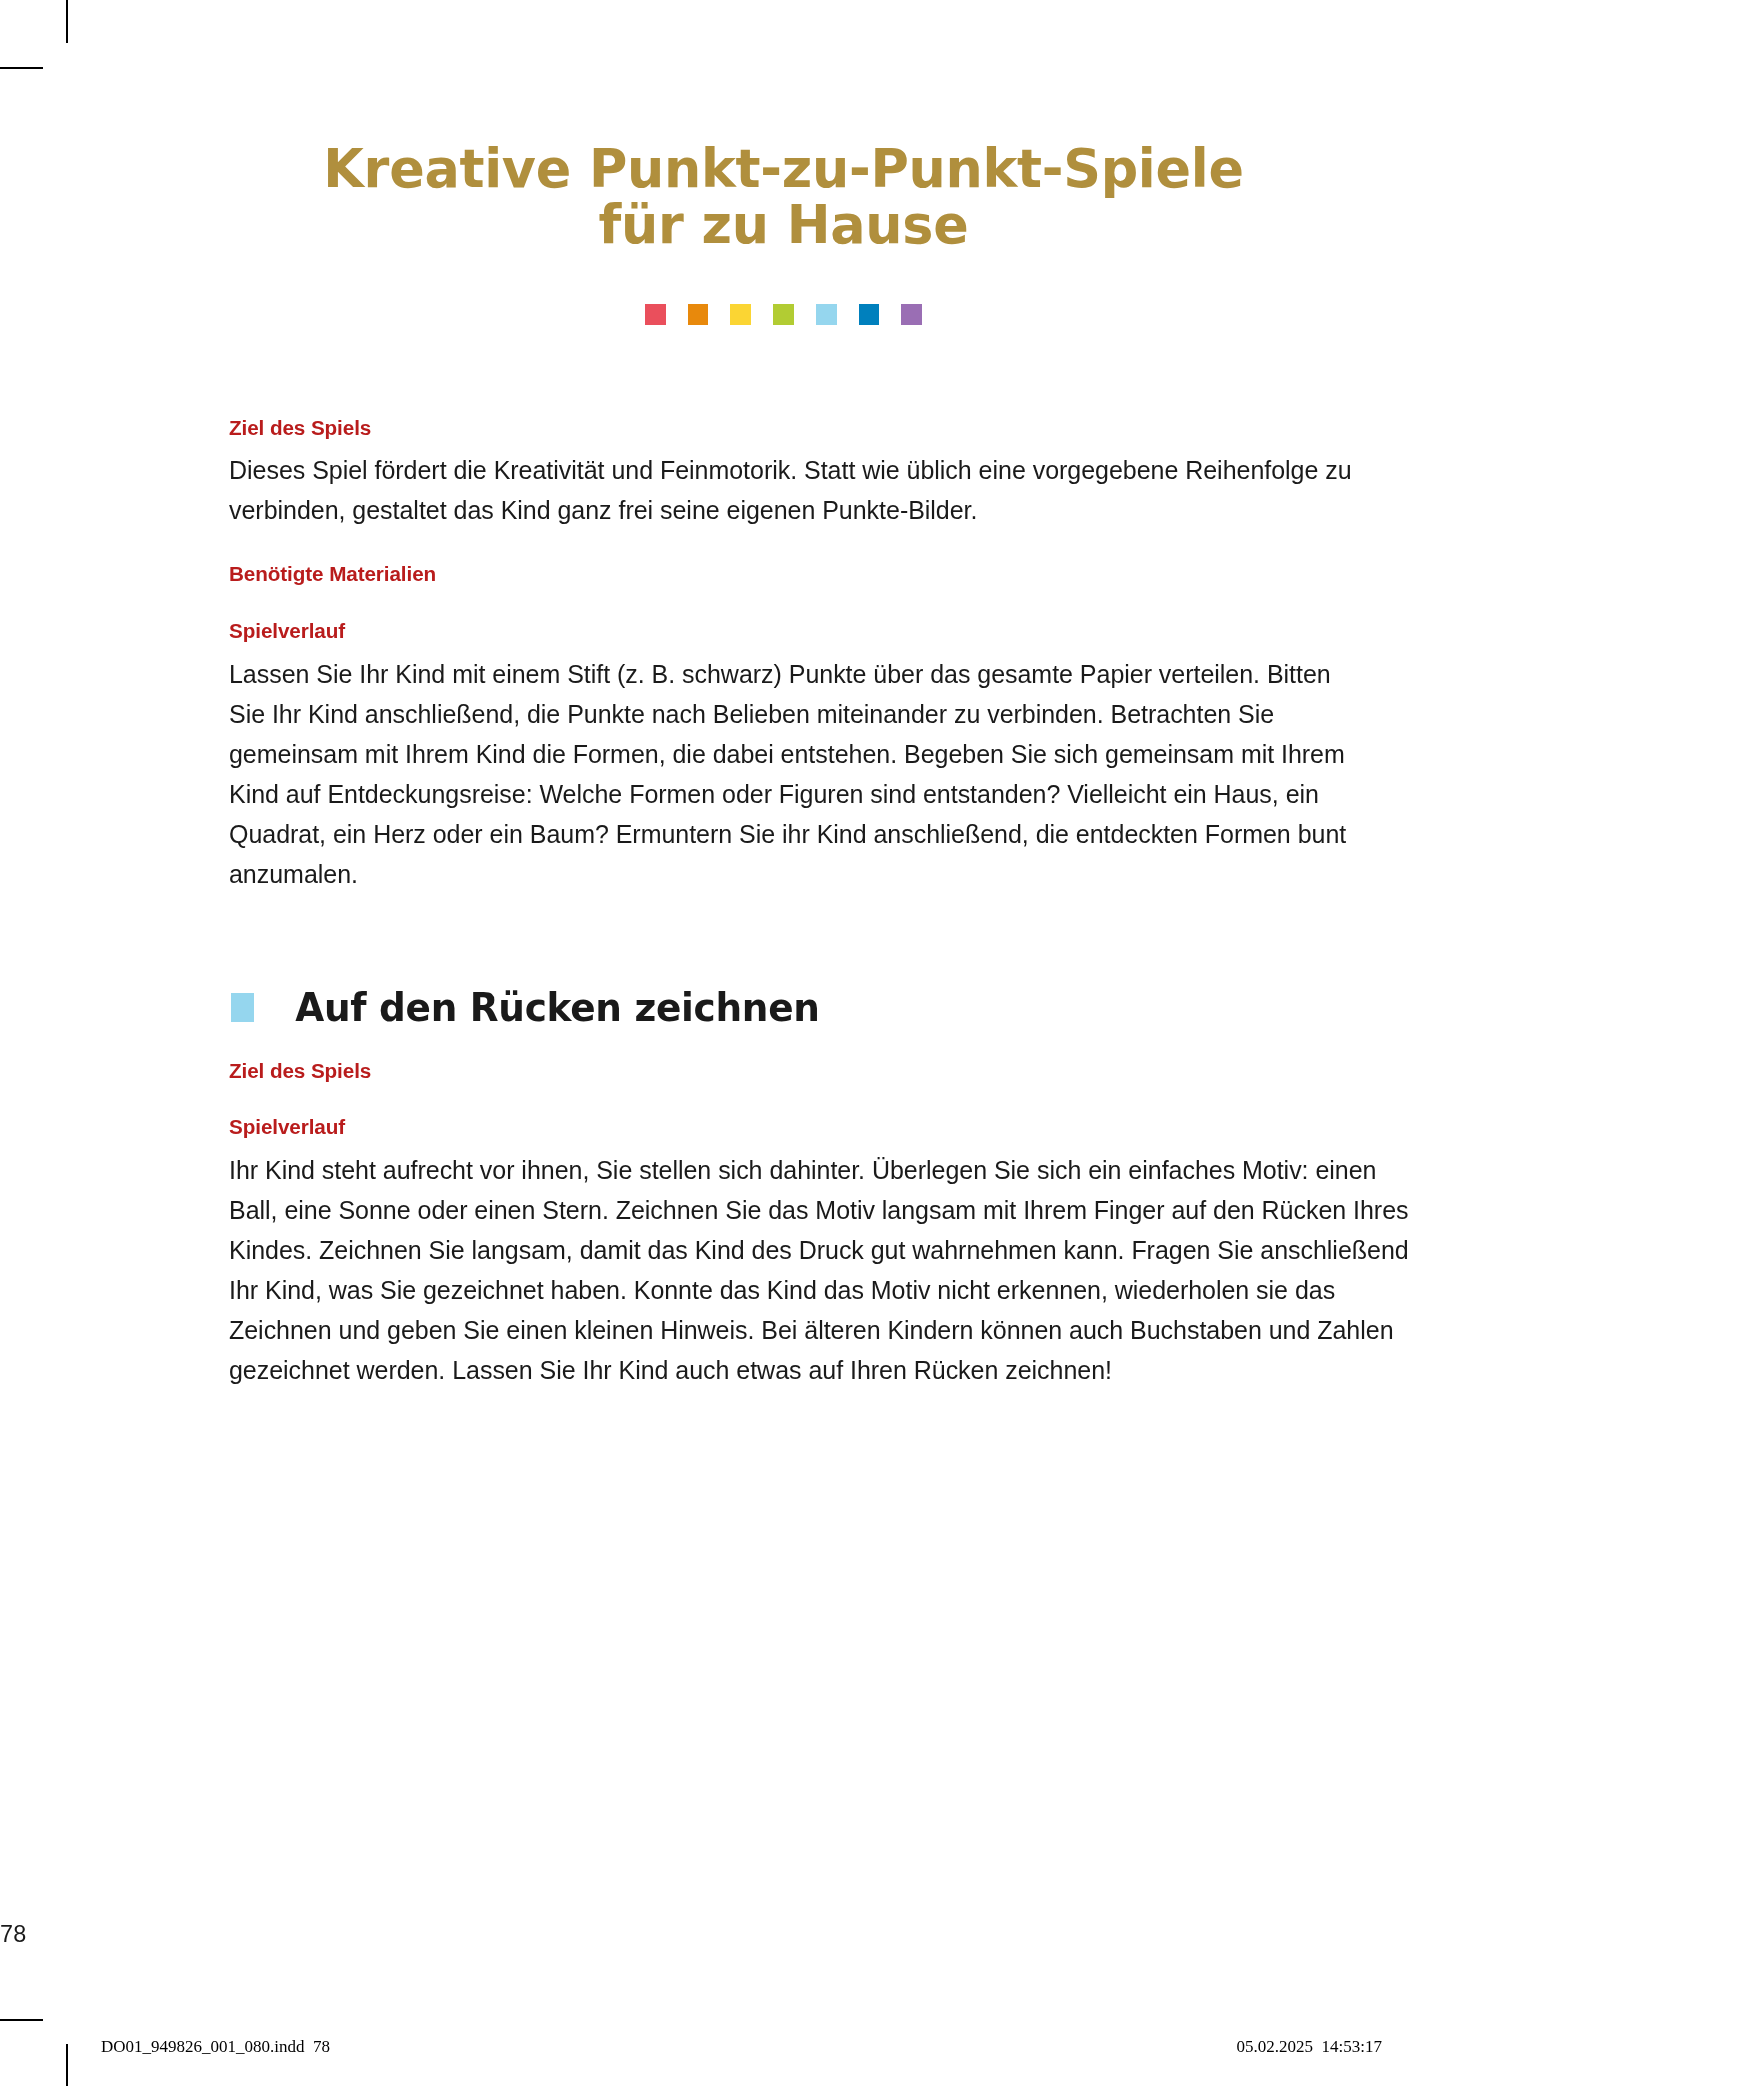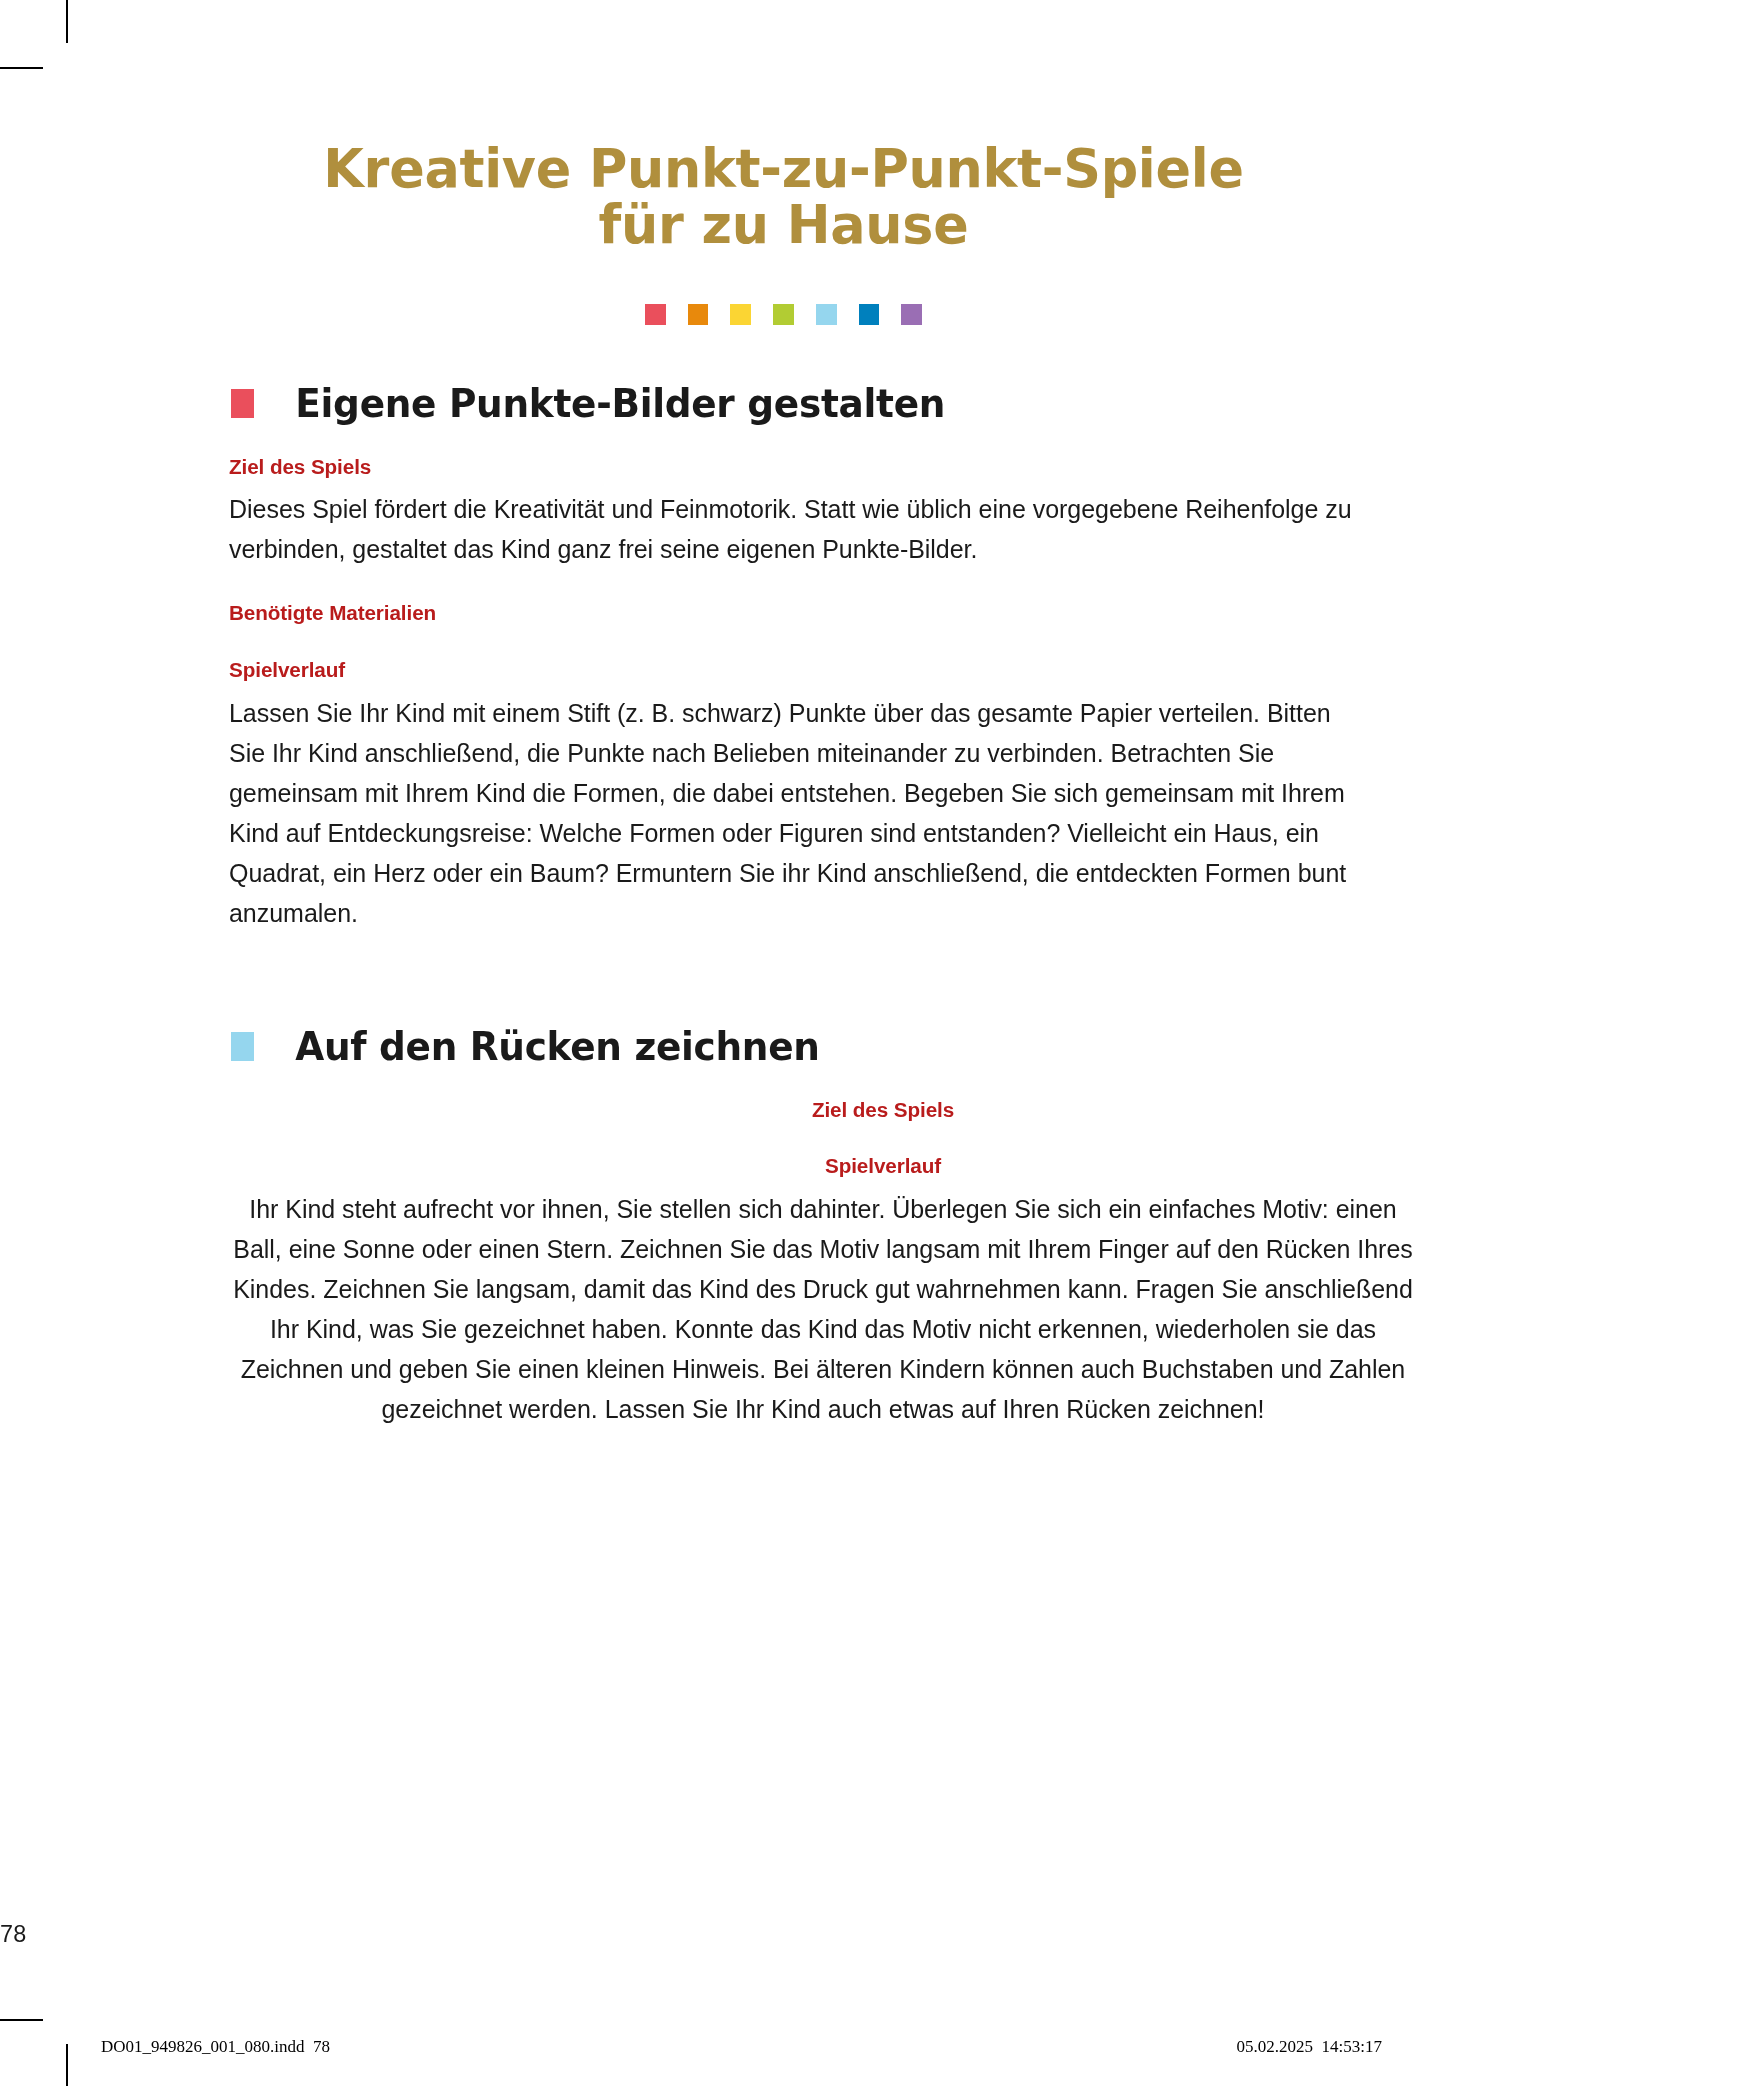--- a/index.html
+++ b/index.html
@@ -60,21 +60,21 @@
     gap: 22px;
   }
   .swatch {
     width: 20.7px;
     height: 20.7px;
   }
 
   
   .section { margin-top: 0; }
   #sec-0 { padding-top: 59px; }
-  #sec-1 { padding-top: 94px; text-align: center; }
+  #sec-1 { padding-top: 94px; }
 
   .section-head {
     display: flex;
     align-items: center;
     gap: 0;
   }
   .section-marker {
     width: 23px;
     height: 29px;
     flex: 0 0 auto;
@@ -188,24 +188,20 @@
       <span class="swatch" style="background:#ea4f5c"></span>
       <span class="swatch" style="background:#e8890c"></span>
       <span class="swatch" style="background:#fbd533"></span>
       <span class="swatch" style="background:#b2cc33"></span>
       <span class="swatch" style="background:#95d6ee"></span>
       <span class="swatch" style="background:#0080bd"></span>
       <span class="swatch" style="background:#9a6eb4"></span>
     </div>
 
     <div class="section" id="sec-0">
-      <div class="section-head">
-        <span class="section-marker" style="background:#ea4f5c"></span>
-        <h2 class="section-title">Eigene Punkte-Bilder gestalten</h2>
-      </div>
 
       <h3 class="sub-head">Ziel des Spiels</h3>
       <p class="body-text">Dieses Spiel fördert die Kreativität und Feinmotorik. Statt wie üblich eine vorgegebene Reihenfolge zu verbinden, gestaltet das Kind ganz frei seine eigenen Punkte-Bilder.</p>
 
       <h3 class="sub-head">Benötigte Materialien</h3>
 
       <h3 class="sub-head">Spielverlauf</h3>
       <p class="body-text">Lassen Sie Ihr Kind mit einem Stift (z. B. schwarz) Punkte über das gesamte Papier verteilen. Bitten Sie Ihr Kind anschließend, die Punkte nach Belieben miteinander zu verbinden. Betrachten Sie gemeinsam mit Ihrem Kind die Formen, die dabei entstehen. Begeben Sie sich gemeinsam mit Ihrem Kind auf Entdeckungsreise: Welche Formen oder Figuren sind entstanden? Vielleicht ein Haus, ein Quadrat, ein Herz oder ein Baum? Ermuntern Sie ihr Kind anschließend, die entdeckten Formen bunt anzumalen.</p>
     </div>
 

